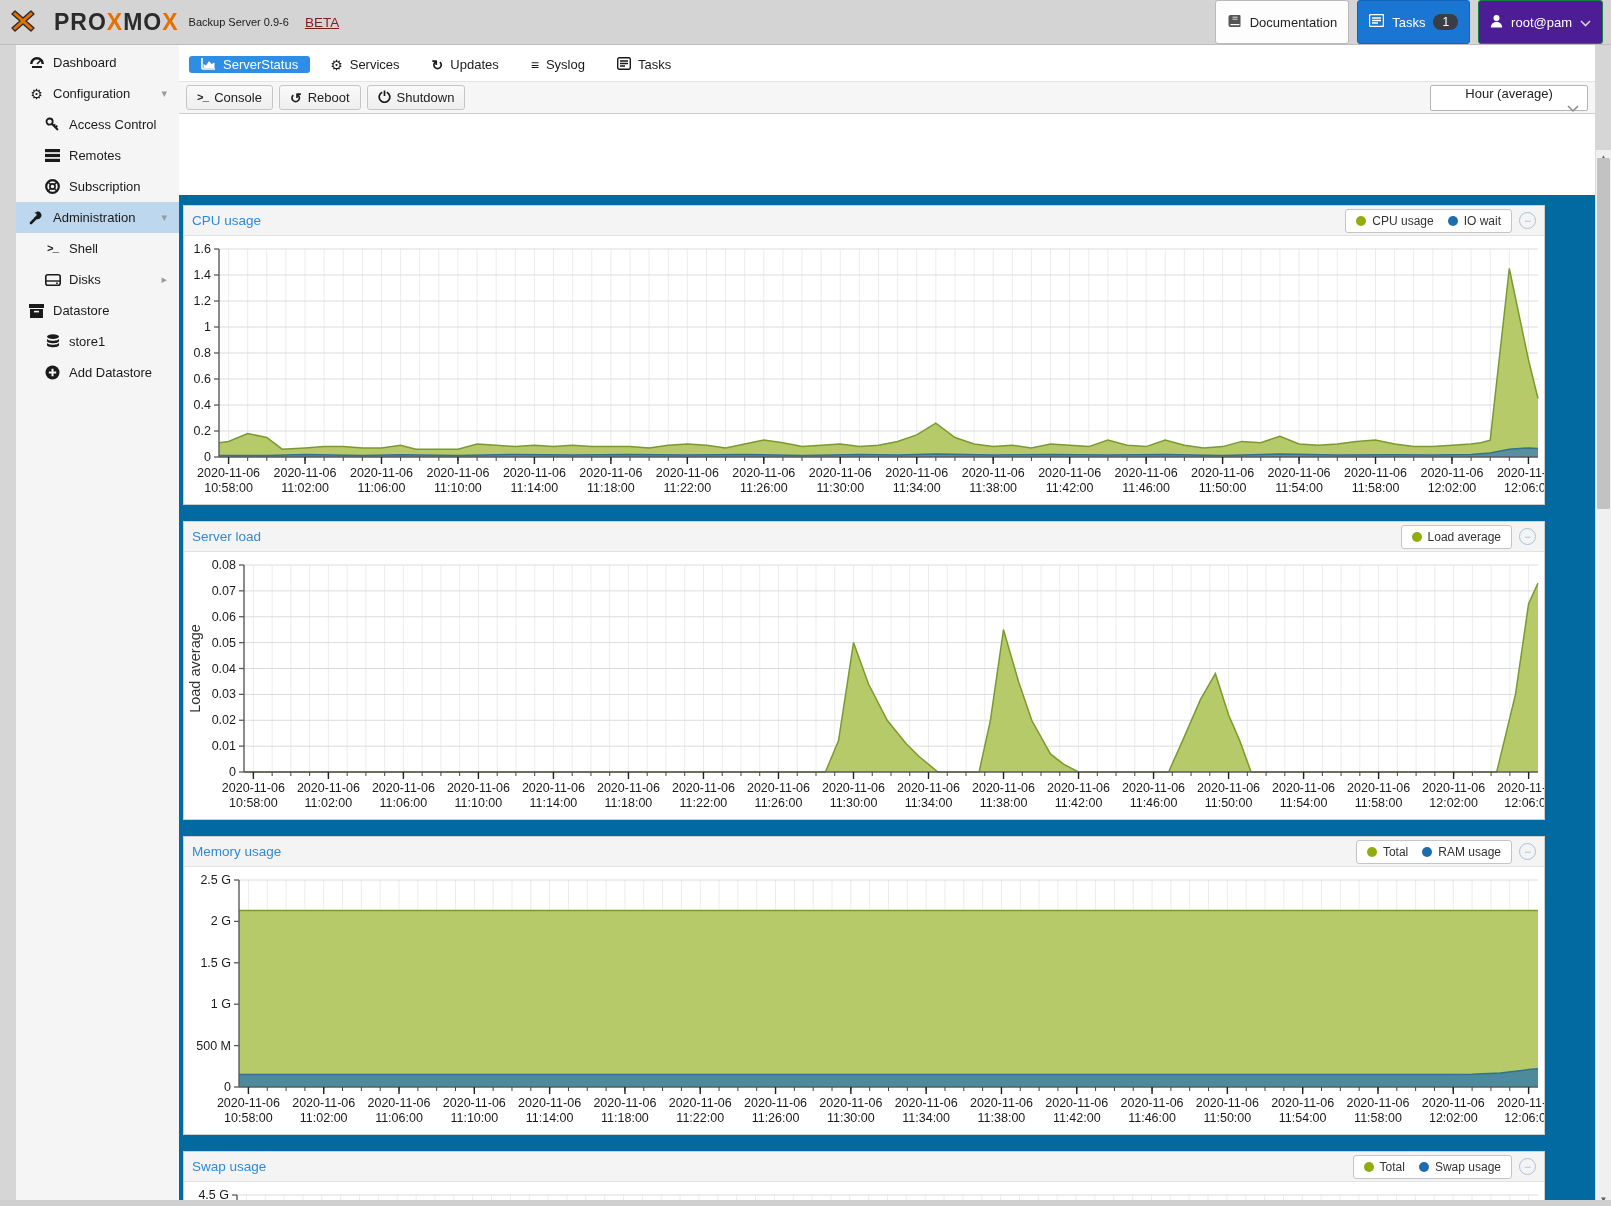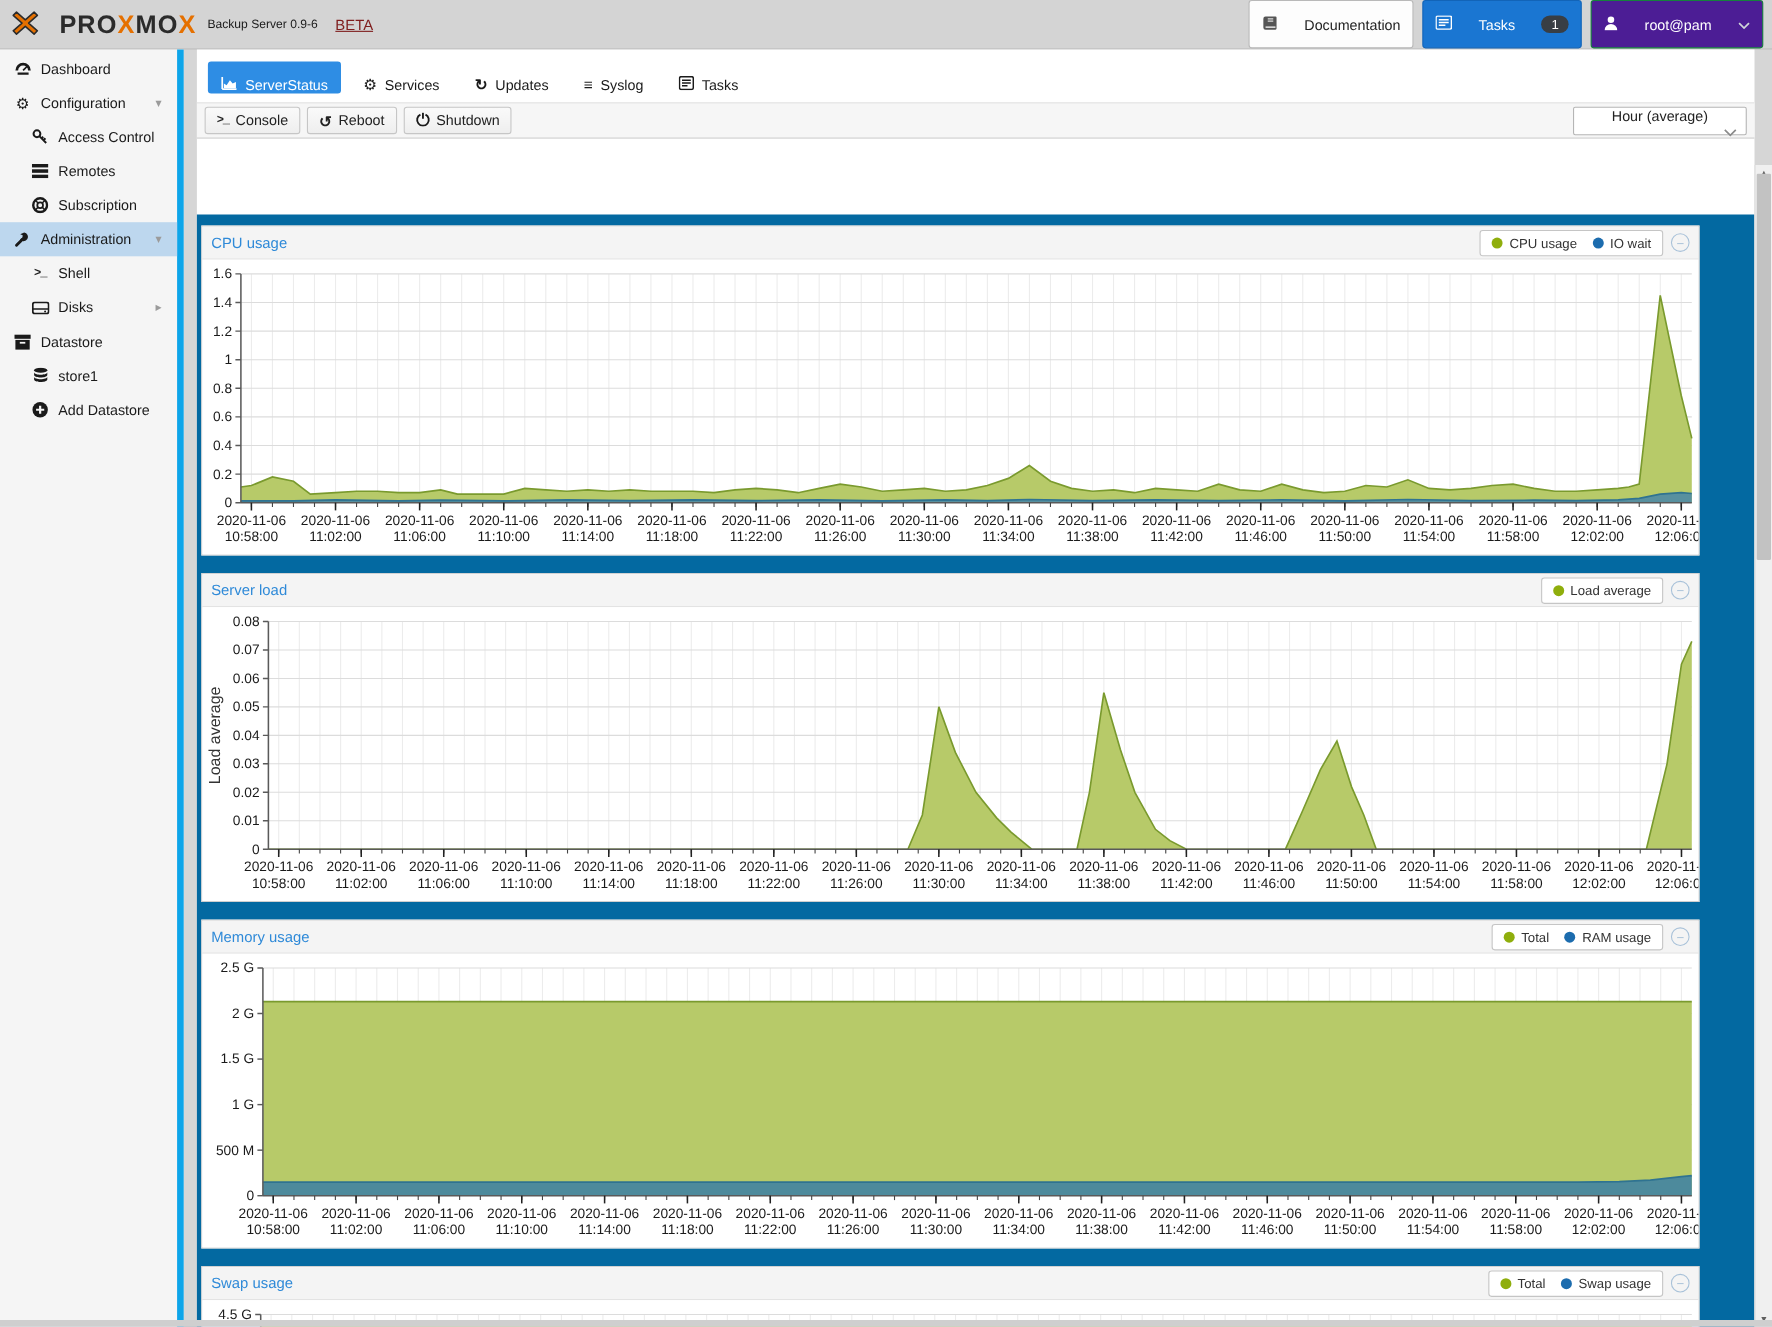--- a/index.html
+++ b/index.html
@@ -9,44 +9,44 @@
 
   
   .top-header { position:absolute; left:0; top:0; width:1611px; height:45px;
     background:#d4d4d4; border-bottom:1px solid #bdbdbd; display:flex; align-items:center; }
   .logo-wrap { display:flex; align-items:center; margin-left:8px; }
   .logo-word { font-weight:bold; font-size:23px; letter-spacing:1px; color:#2b2b2b; margin-left:16px; }
   .logo-word .ox { color:#e57000; }
   .header-sub { margin-left:10px; font-size:11px; color:#1a1a1a; }
   .beta-link { margin-left:16px; color:#7f1d1d; text-decoration:underline; font-size:13.5px; cursor:pointer; }
   .header-right { margin-left:auto; margin-right:8px; display:flex; align-items:center; gap:8px; }
-  .hbtn { height:44px; display:flex; align-items:center; gap:24px; padding:0 11px;
+  .hbtn { height:44px; display:flex; align-items:center; gap:8px; padding:0 11px;
     border-radius:3px; font-size:13px; cursor:pointer; }
   .hbtn-light { background:#fdfdfd; border:1px solid #b9b9b9; color:#222; }
   .hbtn-blue { background:#1a76d2; border:1px solid #1264b8; color:#fff; }
   .hbtn-dark { background:#4c1d95; border:1px solid #15803d; color:#fff; }
   .badge { background:#383e44; color:#fff; border-radius:9px; padding:1px 9px; font-size:12px; }
 
   
-  .sidebar { position:absolute; left:0; top:45px; width:167px; bottom:0;
-    background:#f5f5f5; border-right:6px solid #0ea5e9; padding-top:2px; }
+  .sidebar { position:absolute; left:16px; top:45px; width:167px; bottom:0;
+    background:#f5f5f5; border-right:2px solid #0ea5e9; padding-top:2px; }
   .nav-item { height:31px; display:flex; align-items:center; gap:8px; padding-left:12px;
     cursor:pointer; position:relative; font-size:13px; color:#1a1a1a; }
   .nav-item.child { padding-left:28px; }
   .nav-item.selected { background:#bdd7ee; }
   .nav-caret { position:absolute; right:14px; color:#9b9b9b; font-size:11px; }
   .nicon { width:17px; display:inline-flex; justify-content:center; color:#1a1a1a; flex:none; }
   .nicon .uni { font-size:14px; }
   .shell-glyph { font-family:"Liberation Mono", monospace; font-weight:bold; font-size:11px; letter-spacing:-1px; }
 
   
   .main { position:absolute; left:179px; top:45px; right:16px; bottom:0; background:#fff; }
   .page-title { padding:9px 0 0 10px; color:#2f8ad8; font-size:14.5px; }
   .tab-row { display:flex; gap:8px; padding:11px 0 8px 10px; align-items:center; }
-  .tab { height:29px; display:flex; align-items:flex-end; gap:7px; padding:0 12px;
+  .tab { height:17px; display:flex; align-items:center; gap:7px; padding:0 12px;
     border-radius:3px; cursor:pointer; color:#1a1a1a; }
   .tab .uni { font-size:14px; }
   .tab.active { background:#2e8de4; color:#fff; }
   .toolbar { height:33px; background:#f6f6f6; border-top:1px solid #e3e3e3; border-bottom:1px solid #cfcfcf;
     display:flex; align-items:center; gap:6px; padding:0 7px; }
   .tbtn { height:25px; display:flex; align-items:center; gap:6px; padding:0 10px;
     background:linear-gradient(#fafafa,#eee); border:1px solid #c6c6c6; border-radius:3px; cursor:pointer; }
   .range-select { margin-left:auto; width:158px; height:26px; background:#fff; border:1px solid #b5b5b5;
     border-radius:2px; display:flex; align-items:center; padding:0 8px; cursor:pointer; color:#222;flex-direction:column; }
   .range-select .sel-caret { margin-left:auto; }

